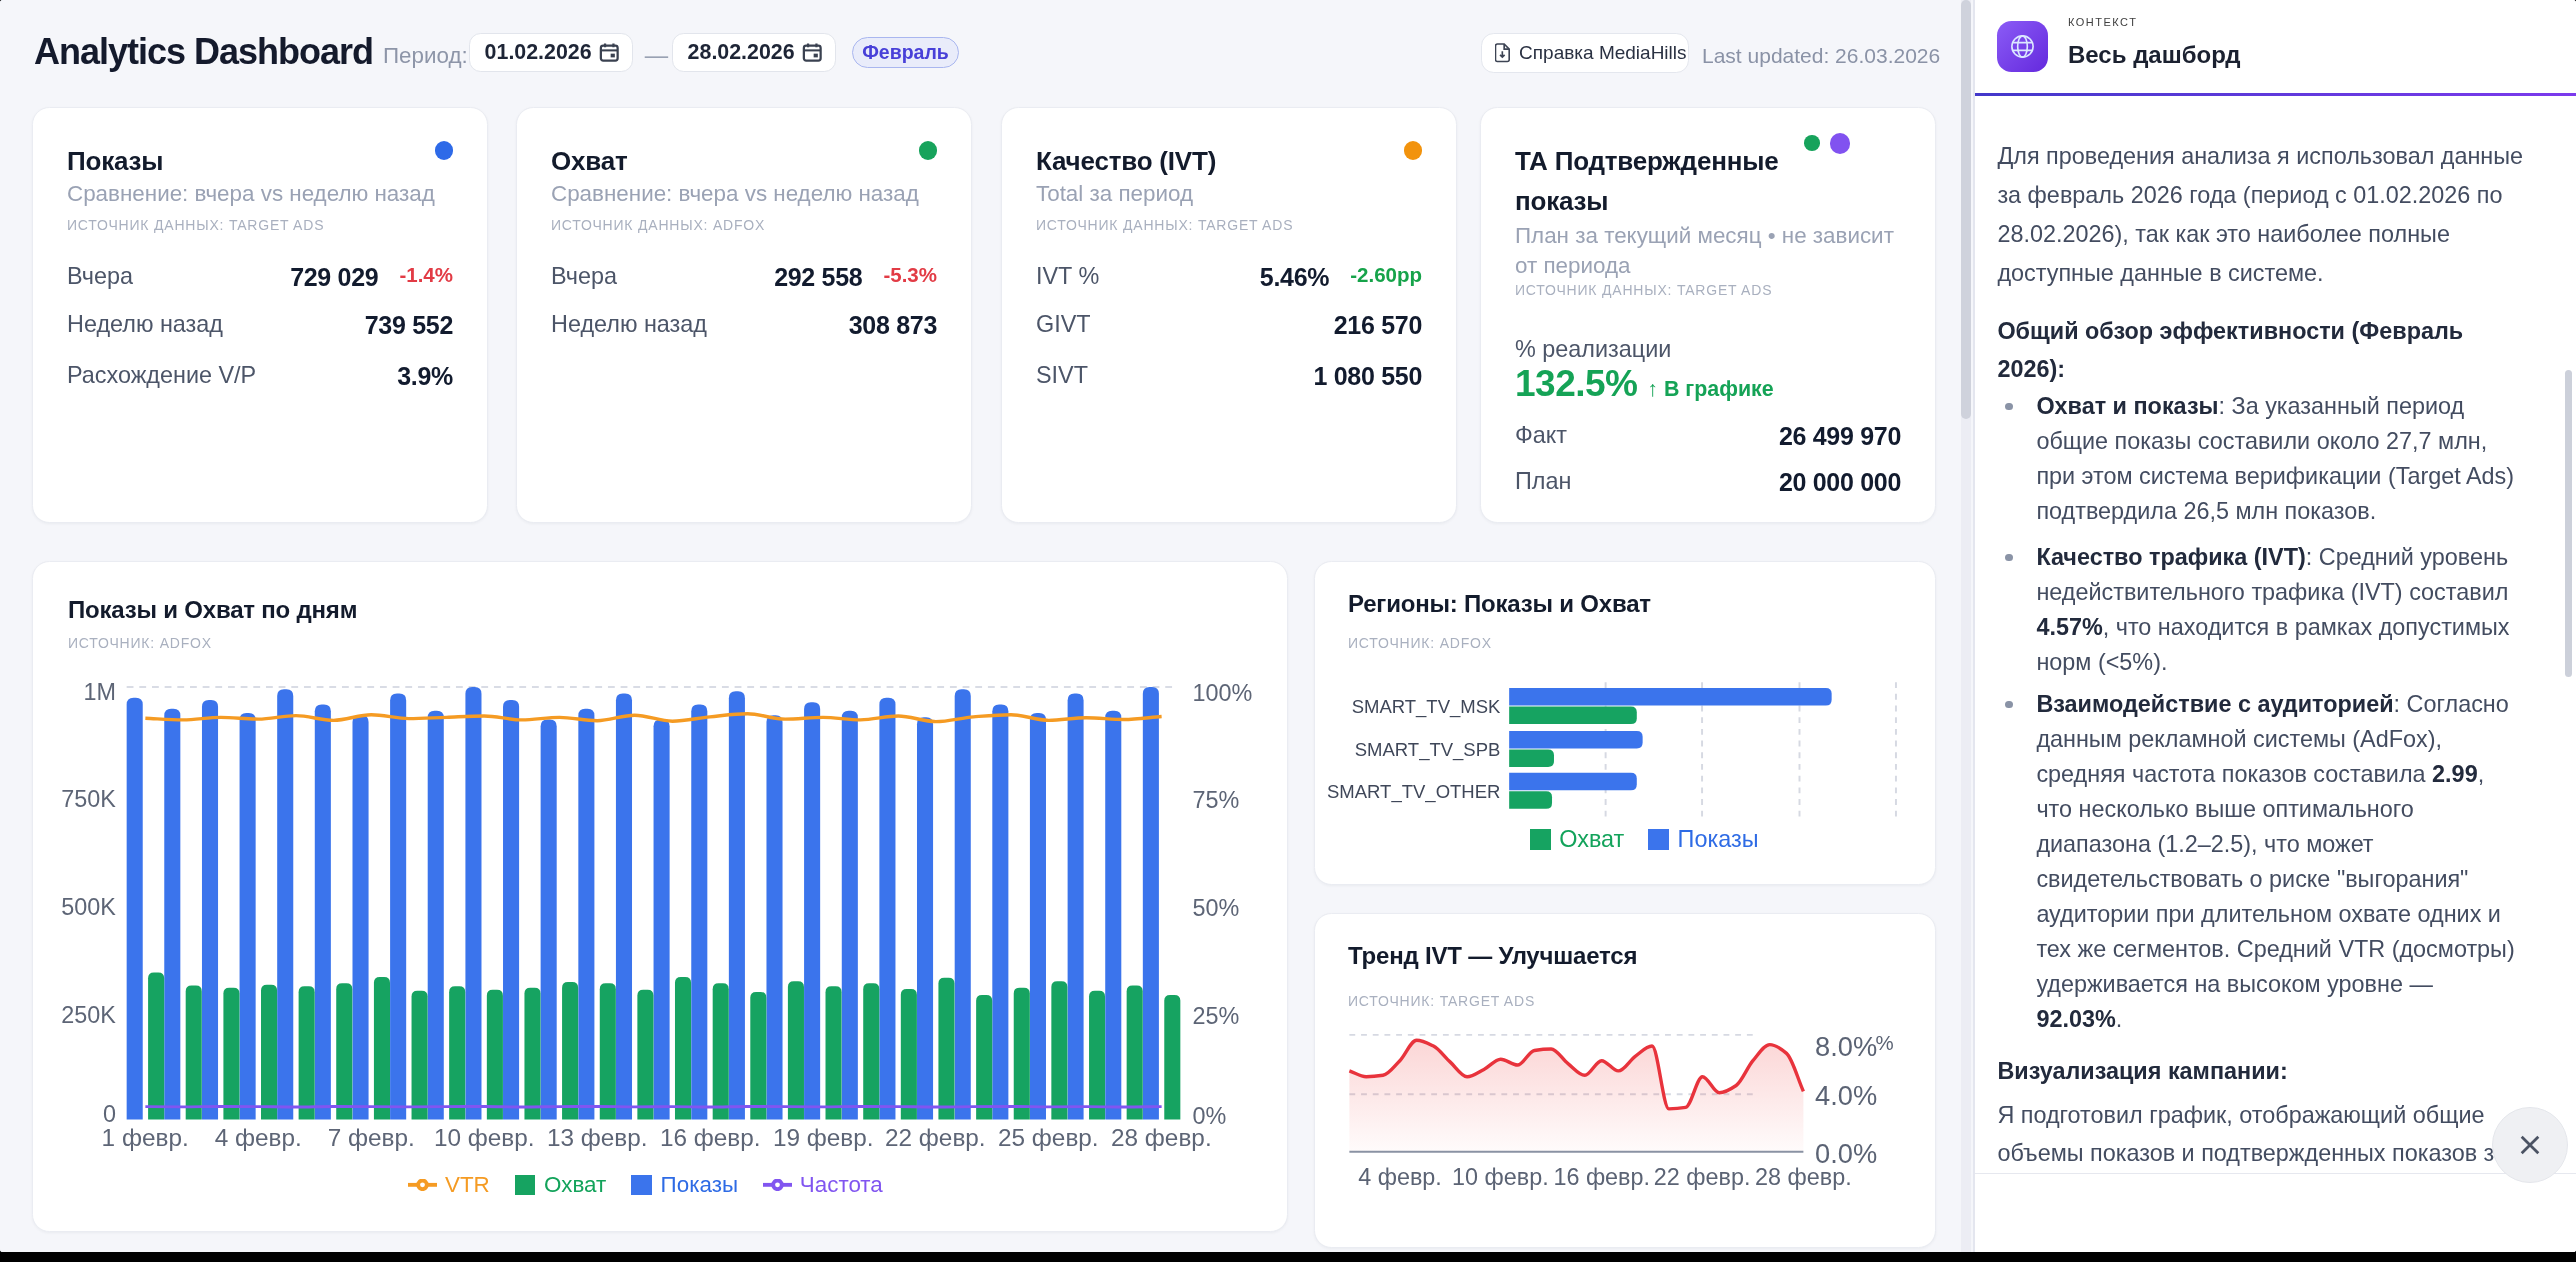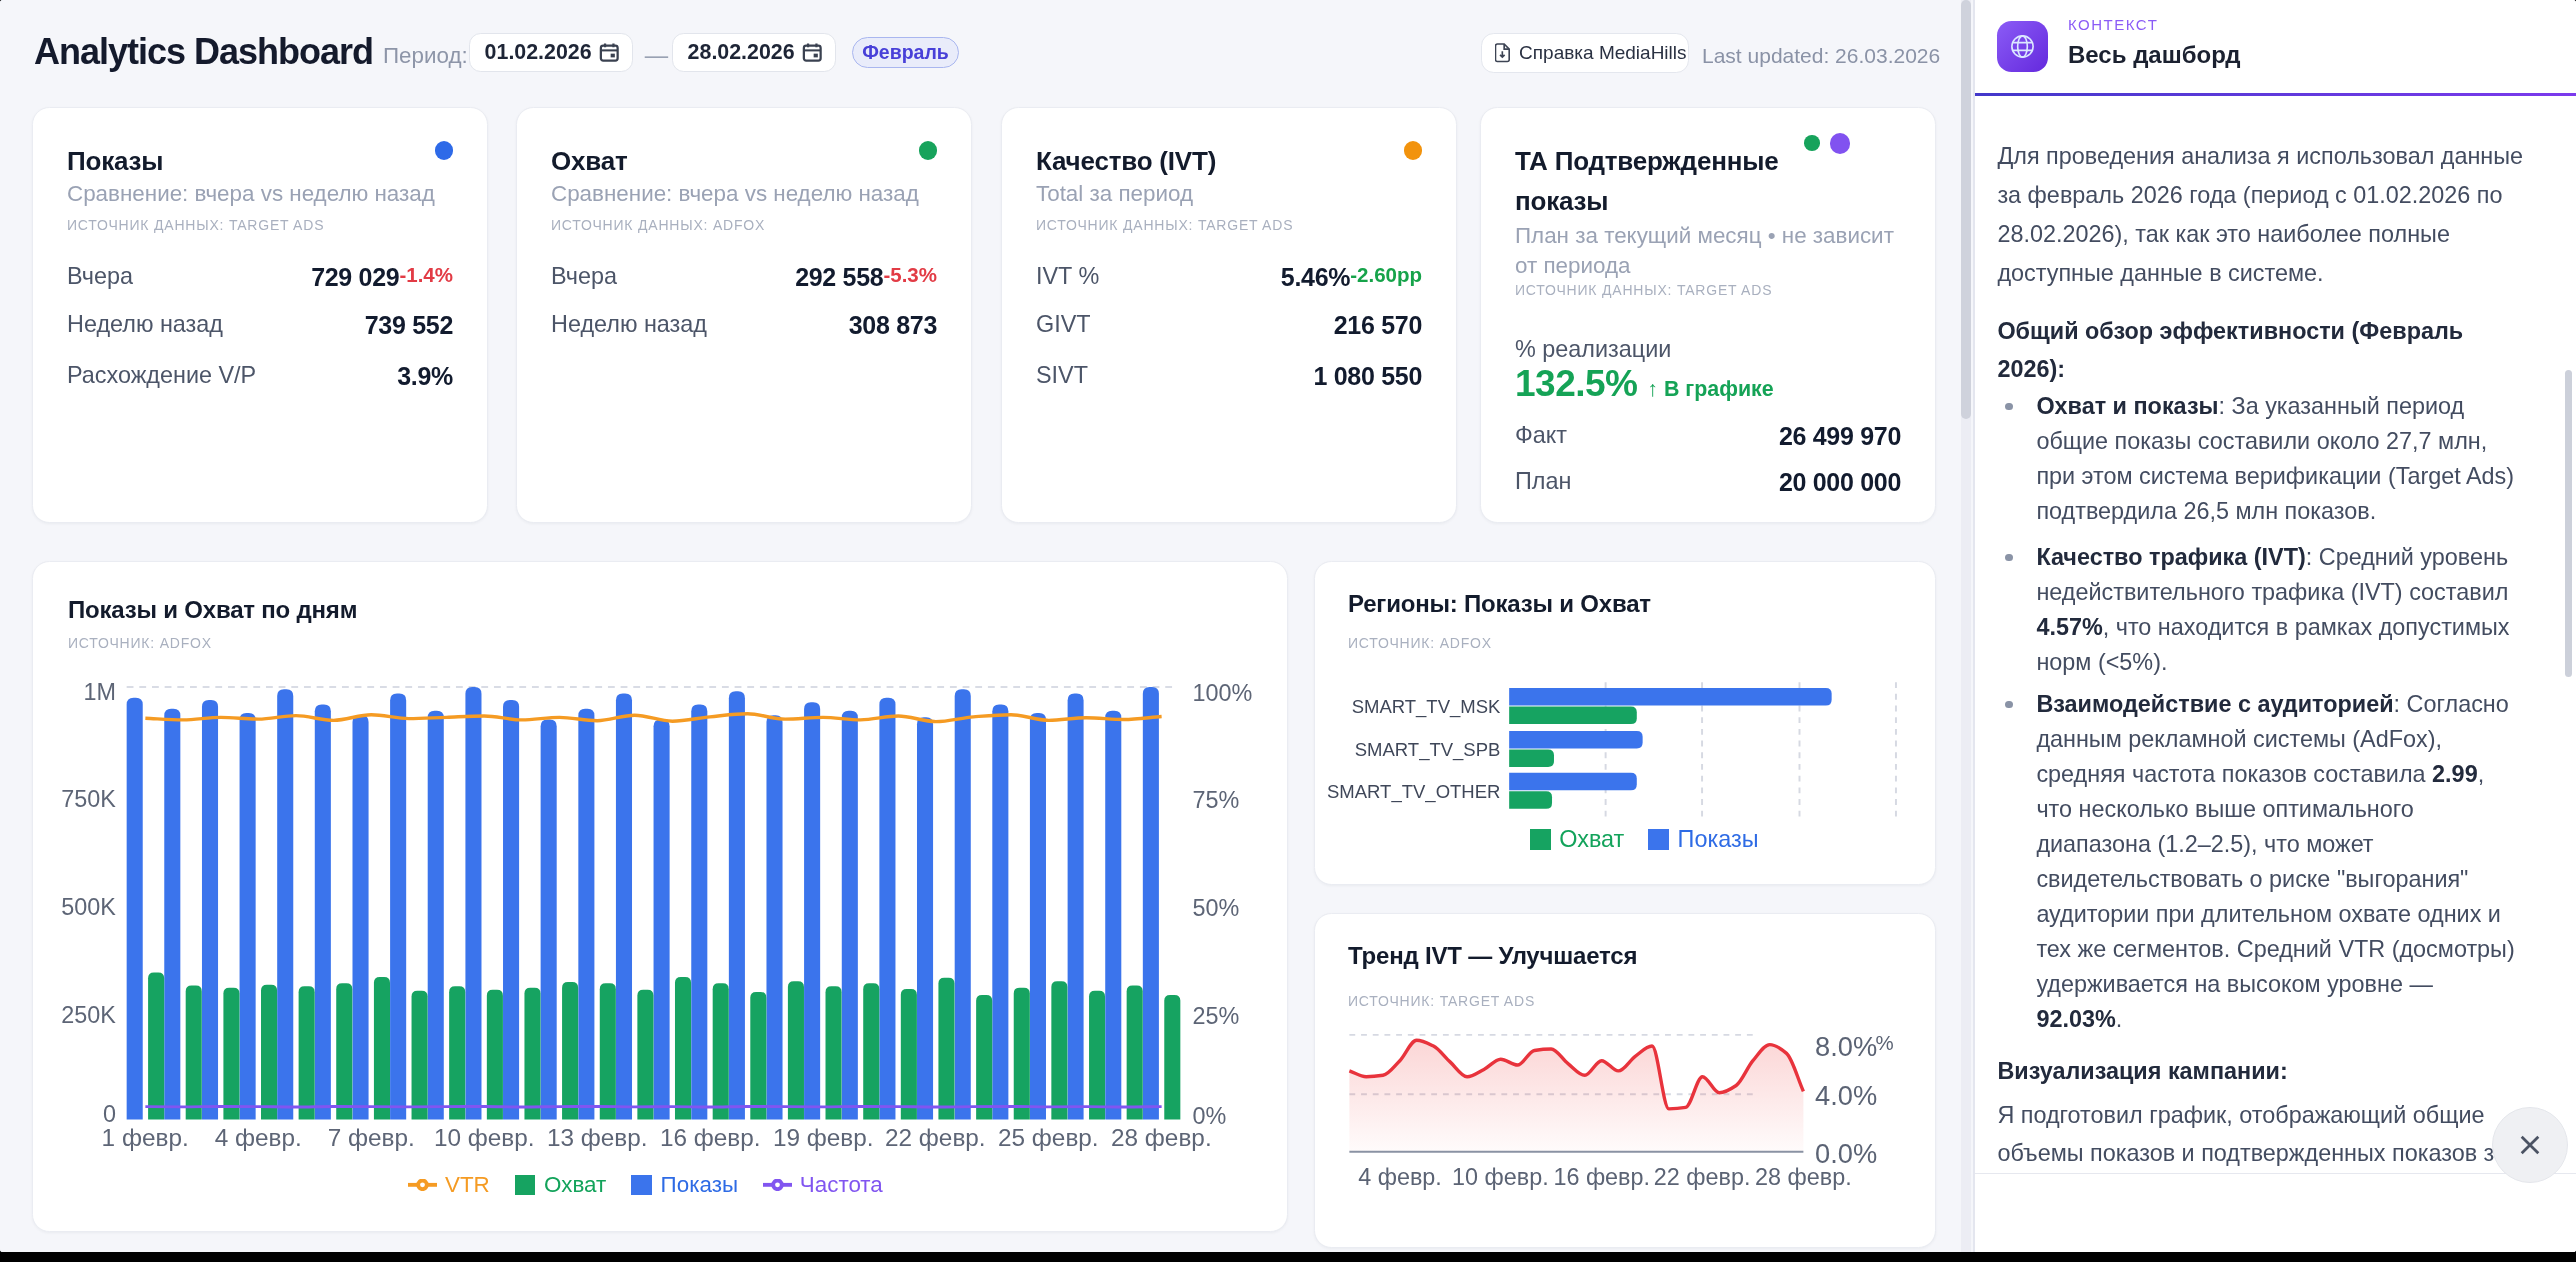--- a/index.html
+++ b/index.html
@@ -7,21 +7,21 @@
 .frame{position:absolute;left:0;top:0;width:2576px;height:1252px;border-radius:3px;overflow:hidden;background:#f5f6fa;box-shadow:0 0 0 1.9px #d8dbe6 inset}
 .main{position:absolute;left:0;top:0;width:1975px;height:1263px;background:#f5f6fa}
 .card{position:absolute;background:#fff;border:1px solid #eaecf2;border-radius:17.5px;box-shadow:0 1px 2.9px rgba(25,32,56,.05)}
 .dot{position:absolute;top:33px;right:34px;width:18.5px;height:18.5px;border-radius:50%}
 .ct{position:absolute;left:34px;top:33px;font-size:26px;font-weight:700;color:#131b2c;line-height:40px;letter-spacing:-0.2px}
 .csub{position:absolute;left:34px;top:70px;font-size:22.4px;color:#9aa2b4;line-height:32px}
 .csrc{position:absolute;left:34px;top:109px;font-size:14px;color:#a9b0bf;letter-spacing:0.8px}
 .crow{position:absolute;left:34px;right:34px;display:flex;align-items:flex-start;font-size:23.4px;color:#4c5568}
 .spacer{flex:1}
 .val{font-size:25px;font-weight:700;color:#121b2e;letter-spacing:-0.3px}
-.delta{font-size:20.5px;font-weight:600;margin-left:0}
+.delta{font-size:20.5px;font-weight:600;margin-left:21px}
 .ax{font-size:24px;fill:#5d6576}
 .axx{font-size:25px;fill:#5d6576}
 .rxl{font-size:19px;fill:#3f4759}
 .txl{font-size:24px;fill:#5b6374}
 .tyl{font-size:28px;fill:#5b6374}
 .tyl2{font-size:21px;fill:#5b6374}
 .chart-title{position:absolute;font-size:24px;font-weight:700;color:#131b2c;letter-spacing:-0.2px}
 .chart-src{position:absolute;font-size:14px;color:#a9b0bf;letter-spacing:0.8px}
 .sp{position:absolute;left:22.4px;width:565px;font-size:23.4px;line-height:39px;color:#434c60}
 .sh{position:absolute;left:22.4px;width:565px;font-size:23.4px;line-height:38px;color:#222a3c;font-weight:700}
@@ -261,21 +261,21 @@
 </div>
 <div class="abs" style="left:1973px;top:0;width:1.9px;height:1263px;background:#e4e6ef"></div>
 <div class="abs" style="left:1975px;top:0;width:601px;height:1263px;background:#fff;overflow:hidden">
   <div class="abs" style="left:22.4px;top:21.4px;width:51px;height:51px;border-radius:14.6px;background:linear-gradient(135deg,#8b5cf6,#6429dd);display:flex;align-items:center;justify-content:center">
         <svg width="29" height="29" viewBox="0 0 30 30" fill="none" stroke="#dbe7ff" stroke-width="1.7">
           <circle cx="15" cy="15" r="11"></circle>
           <ellipse cx="15" cy="15" rx="5" ry="11"></ellipse>
           <path d="M4.5 11 h21 M4.5 19 h21"></path>
         </svg>
       </div>
-  <div class="abs" style="left:93px;top:15.6px;font-size:15px;letter-spacing:1.5px;color:#8b5cf6">КОНТЕКСТ</div>
+  <div class="abs" style="left:93px;top:15.6px;font-size:11px;letter-spacing:1.5px;color:#404040">КОНТЕКСТ</div>
   <div class="abs" style="left:93px;top:41px;font-size:24px;font-weight:700;color:#1b2130">Весь дашборд</div>
   <div class="abs" style="left:0;top:93px;width:100%;height:2.9px;background:linear-gradient(90deg,#4338ca,#7c3aed)"></div>
 
 <div class="sp" style="top:137px">Для проведения анализа я использовал данные<br>за февраль 2026 года (период с 01.02.2026 по<br>28.02.2026), так как это наиболее полные<br>доступные данные в системе.</div>
 <div class="sh" style="top:312px">Общий обзор эффективности (Февраль<br>2026):</div>
 <div class="bullet" style="top:389px">
         <span class="bdot"></span>
         <div><b>Охват и показы</b>: За указанный период<br>общие показы составили около 27,7 млн,<br>при этом система верификации (Target Ads)<br>подтвердила 26,5 млн показов.</div>
       </div>
 <div class="bullet" style="top:540px">

